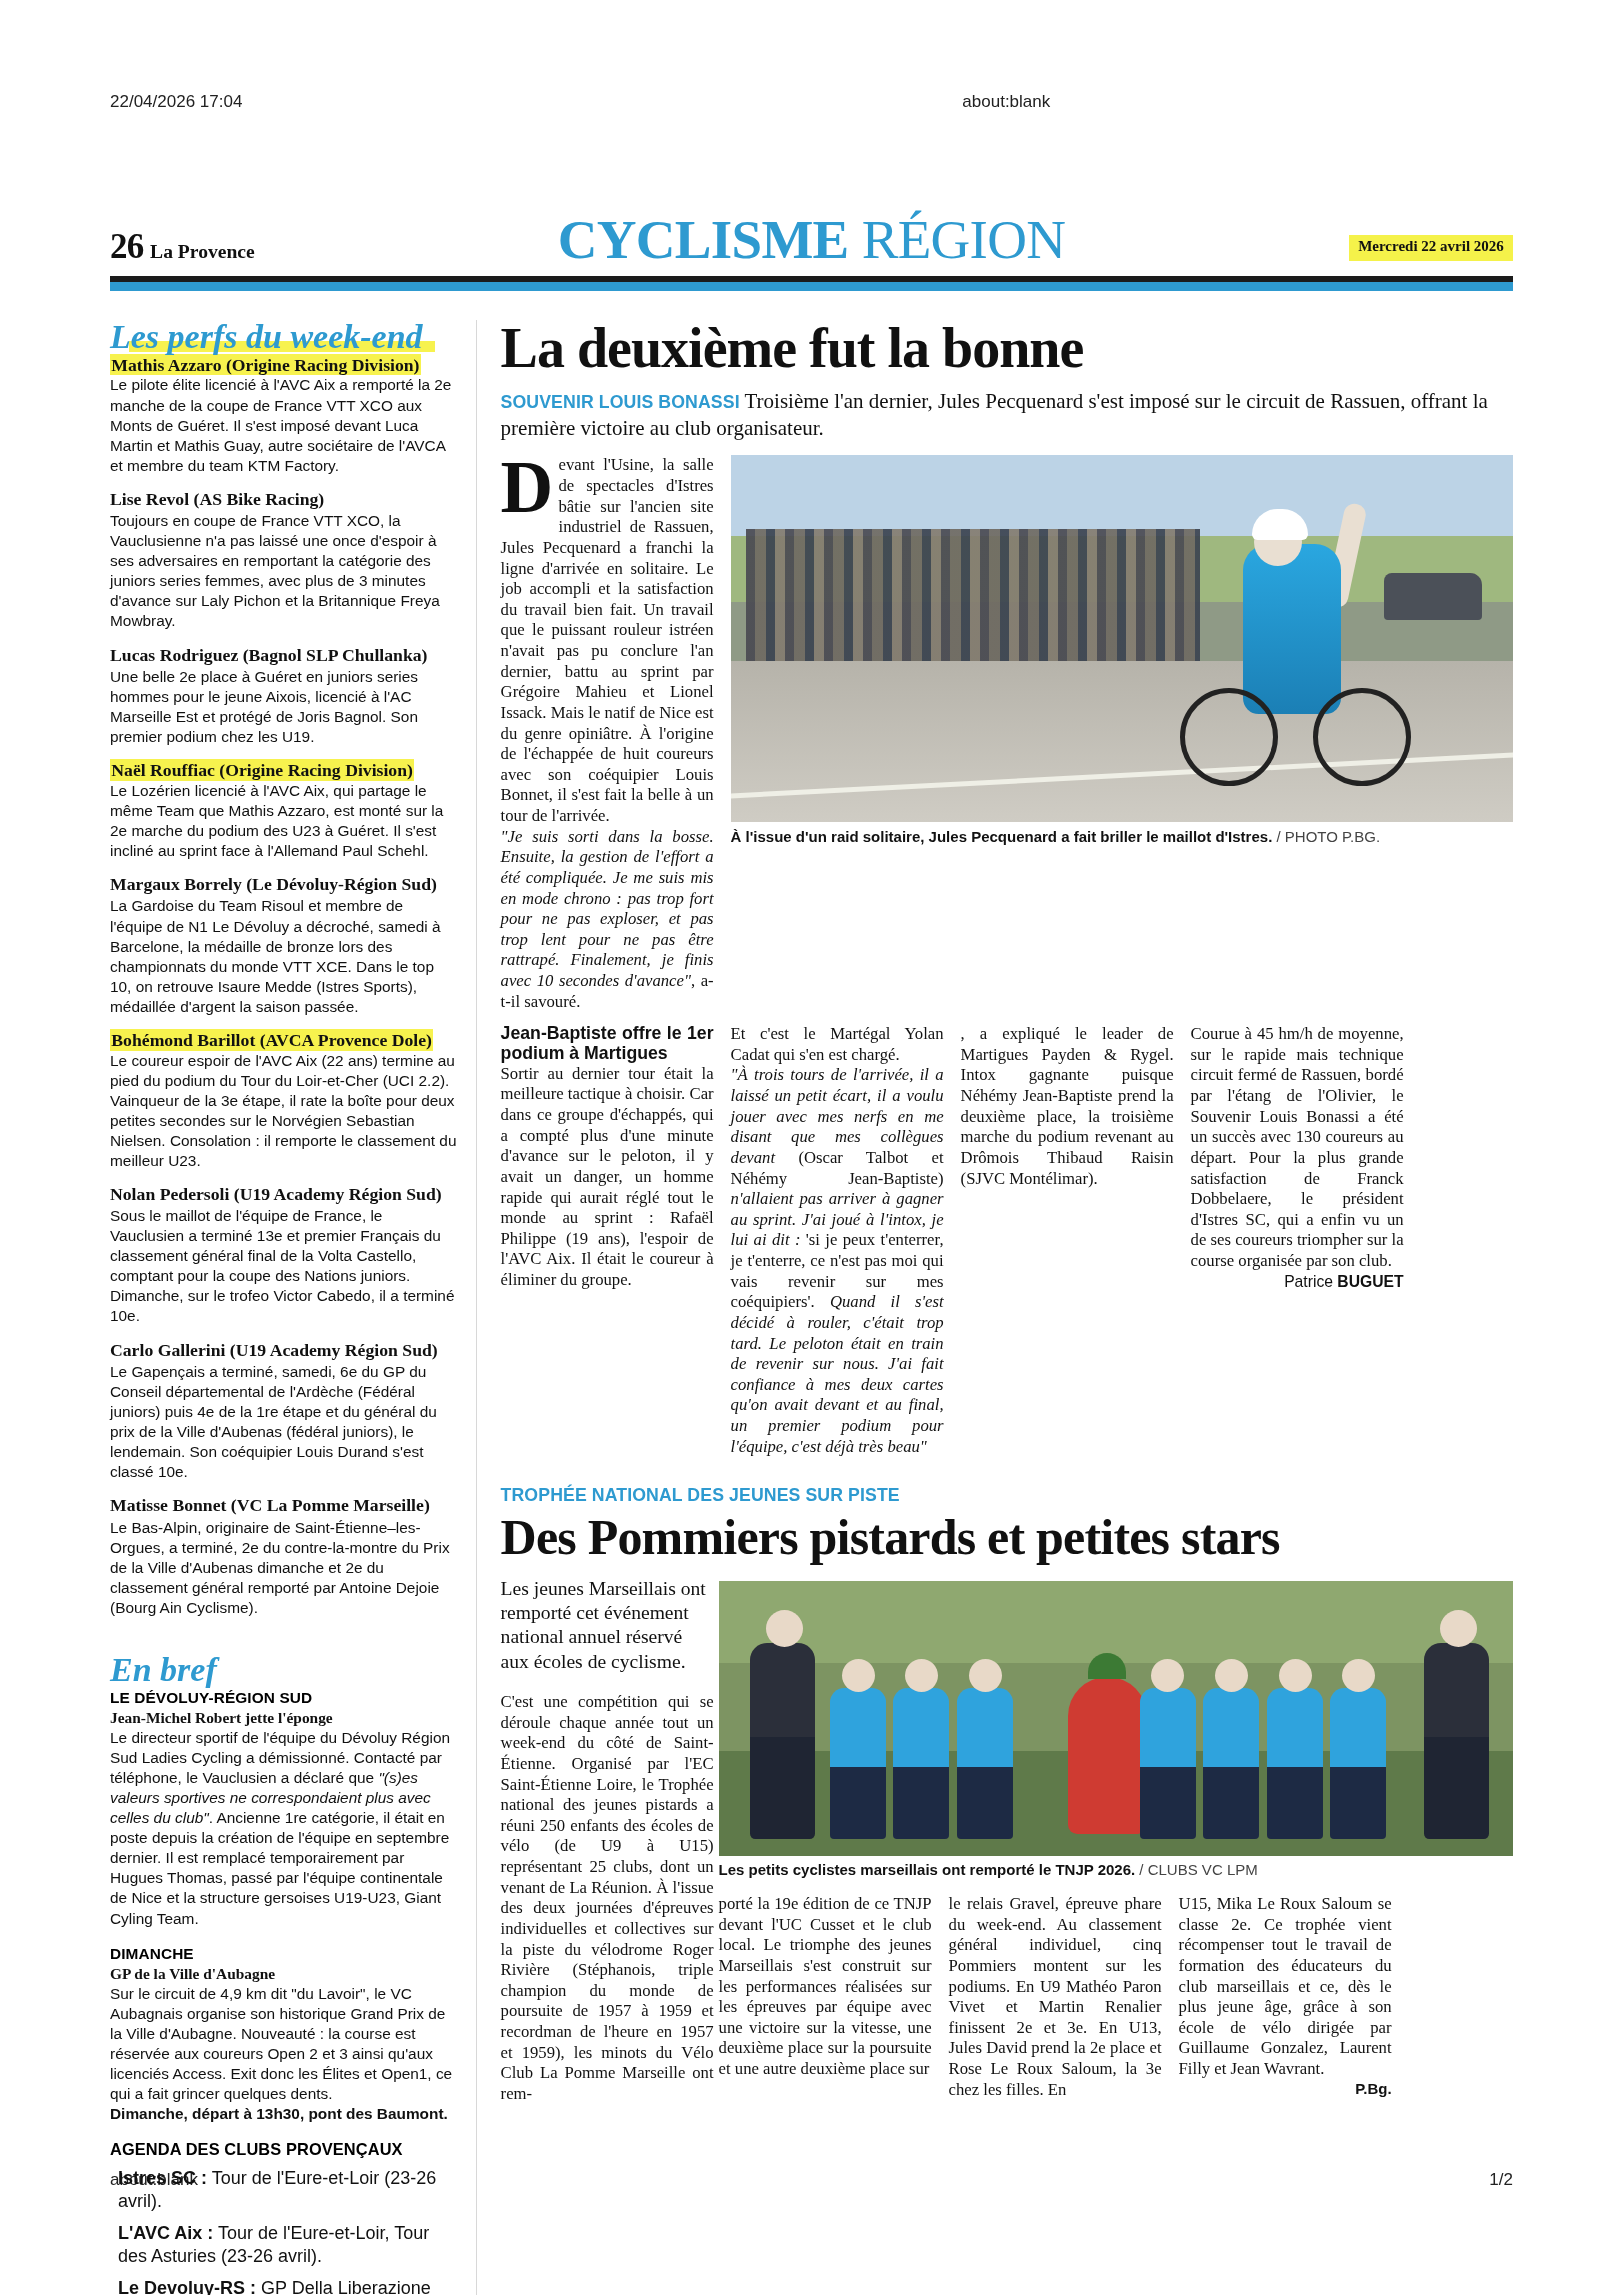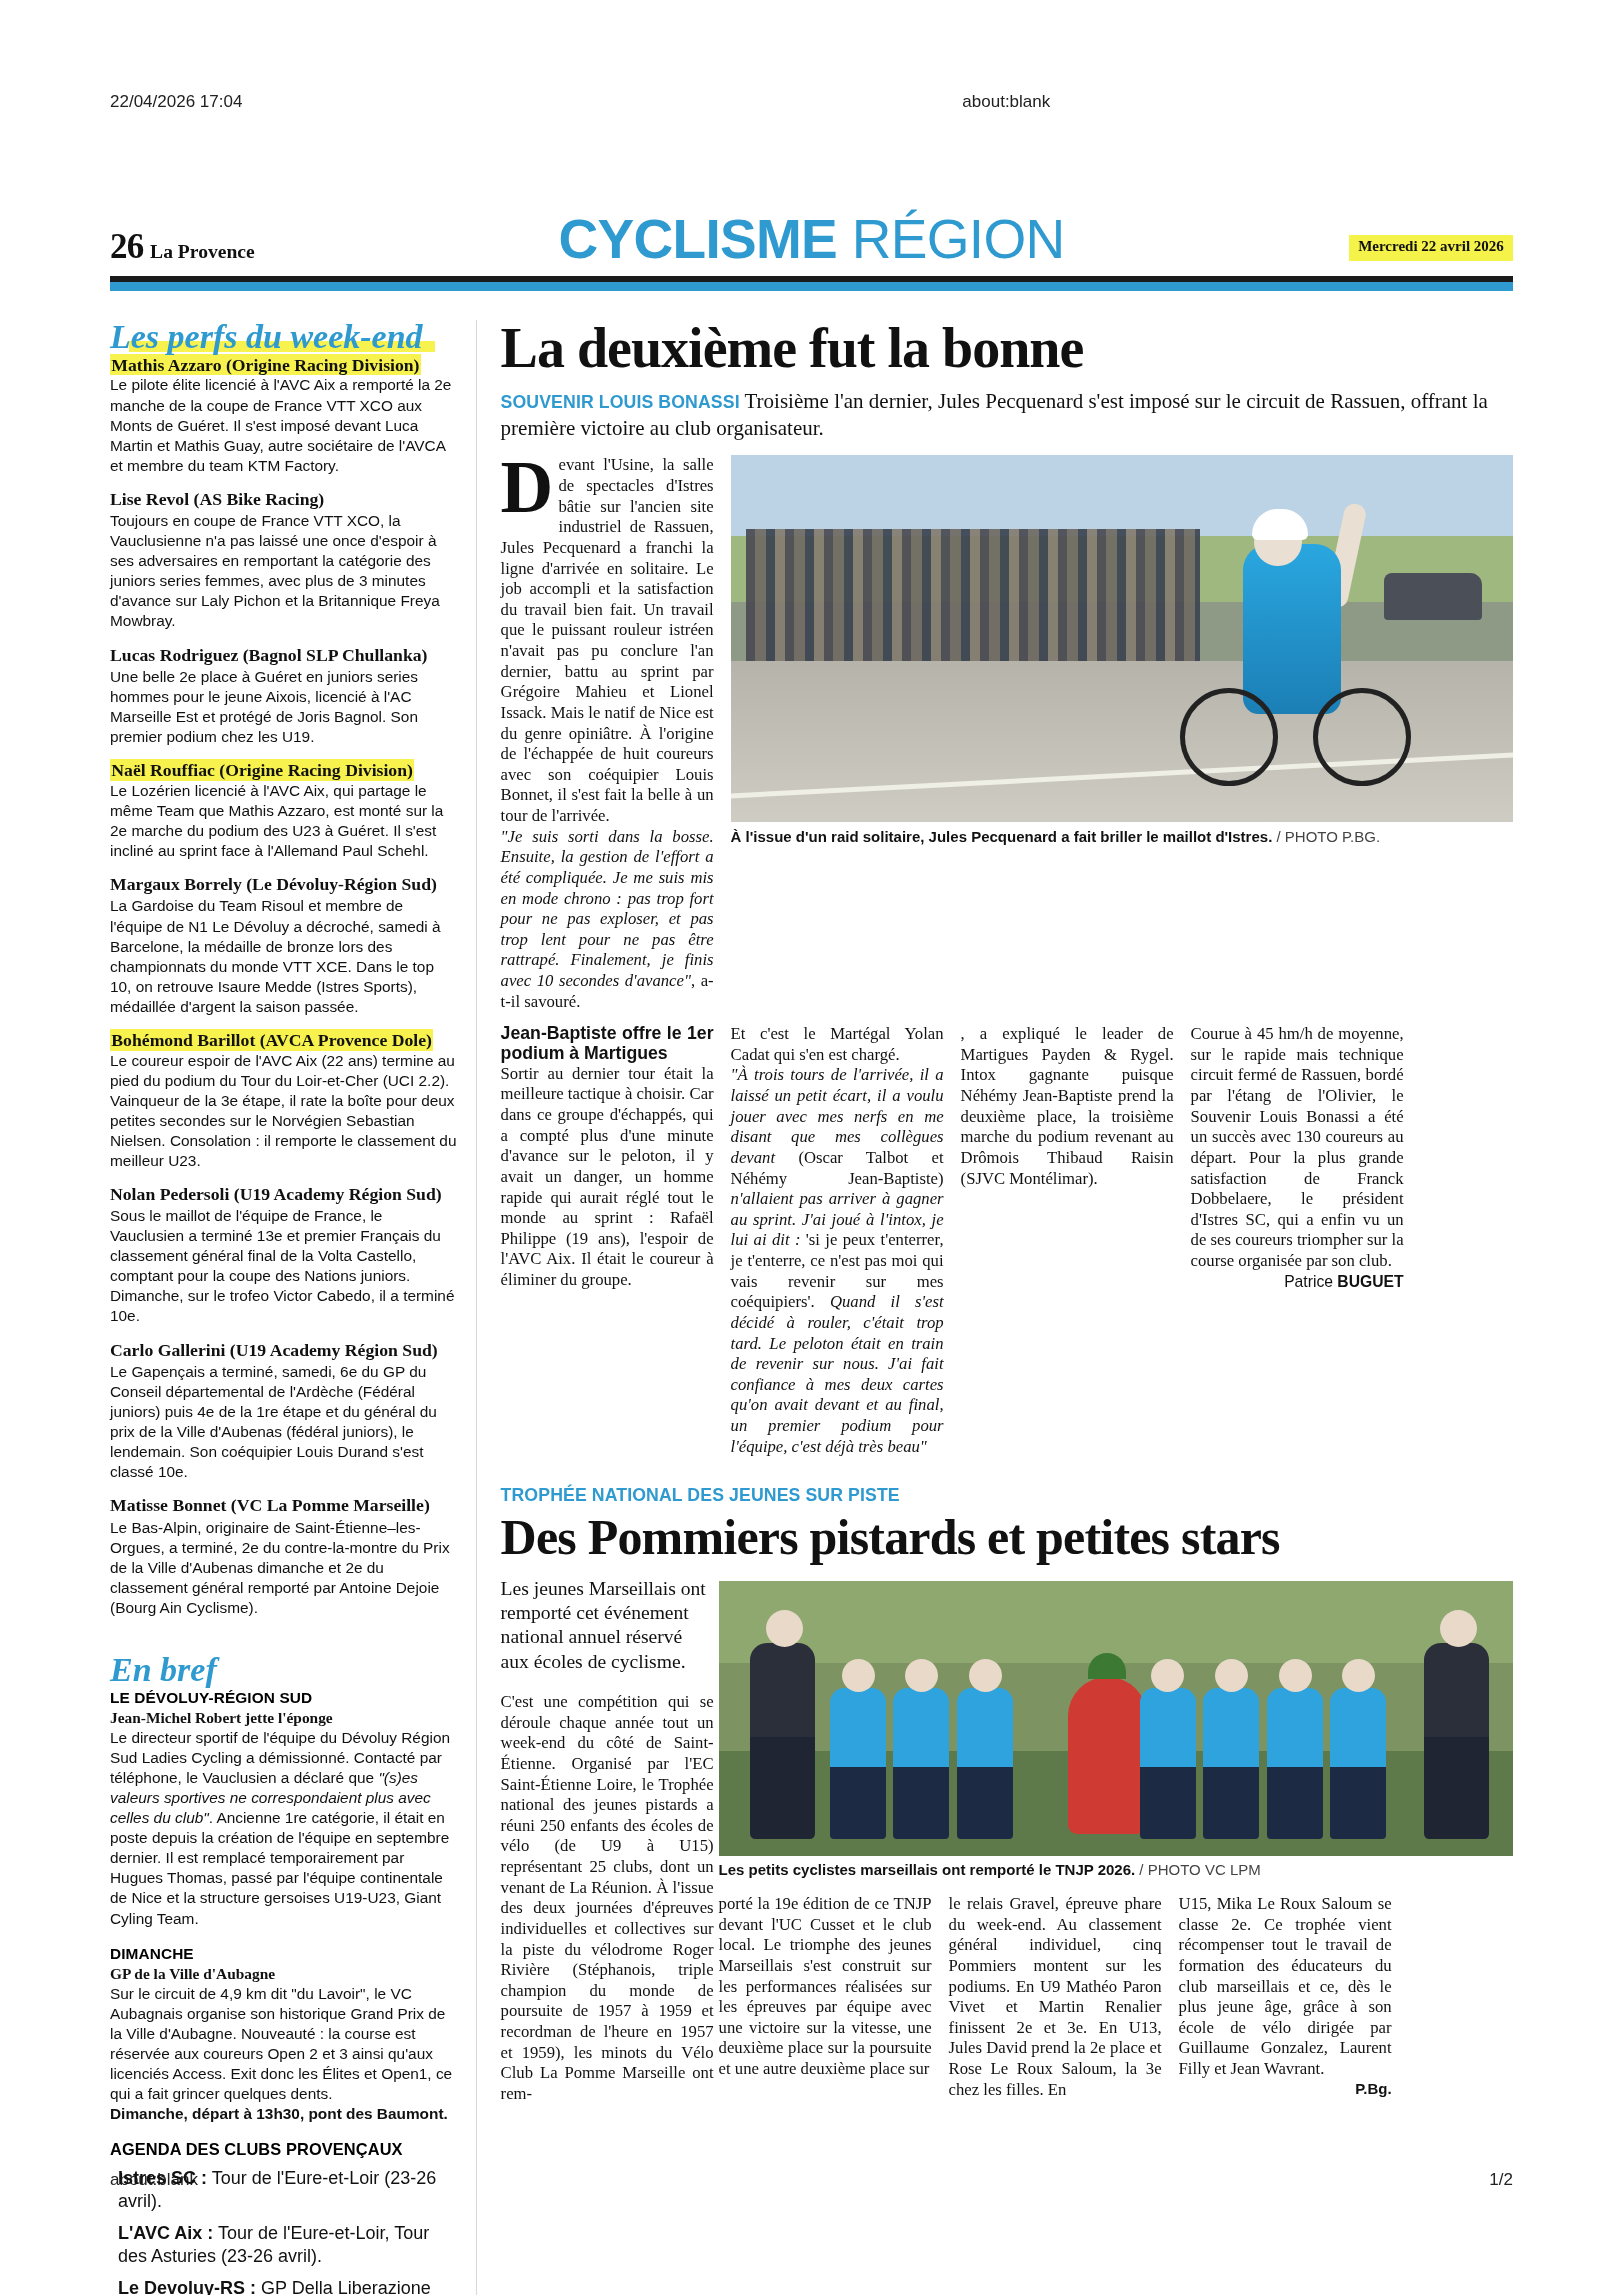--- a/index.html
+++ b/index.html
@@ -33,21 +33,21 @@
     width:1403px; height:1898px;
   }
 
   
   .masthead { position:relative; height:79px; }
   .mh-left { position:absolute; left:0; bottom:8px; display:flex; align-items:baseline; gap:6.5px; }
   .mh-page { font-family:"Liberation Serif", serif; font-weight:bold; font-size:35px; letter-spacing:-0.7px; }
   .mh-paper { font-family:"Liberation Serif", serif; font-weight:bold; font-size:19.6px; }
   .mh-title {
     position:absolute; left:50%; transform:translateX(-50%); bottom:3.9px;
-    font-family:Liberation Sans, sans-serif; font-size:55px; letter-spacing:-0.7px; white-space:nowrap;
+    font-family:Liberation Serif, serif; font-size:55px; letter-spacing:-0.7px; white-space:nowrap;
   }
   .mh-title .b { color:#2e9ad0; font-weight:bold; }
   .mh-title .r { color:#2e9ad0; font-weight:normal; }
   .mh-date {
     position:absolute; right:0; bottom:14.4px;
     font-family:"Liberation Serif", serif; font-weight:bold; font-size:15px;
     background:linear-gradient(#f5f24a,#f5f24a); padding:3.9px 9.2px 5.2px 9.2px;
   }
   .mh-rule-dark { height:5.9px; background:#1b1b1b; margin-top:1.3px; }
   .mh-rule-blue { height:9.2px; background:#2e9ad0; }
@@ -363,21 +363,21 @@
               <div class="kid" style="left:14%;"></div>
               <div class="kid" style="left:22%;"></div>
               <div class="kid" style="left:30%;"></div>
               <div class="mascot"></div>
               <div class="kid" style="left:53%;"></div>
               <div class="kid" style="left:61%;"></div>
               <div class="kid" style="left:69%;"></div>
               <div class="kid" style="left:77%;"></div>
               <div class="adult" style="right:3%;"></div>
             </div>
-            <p class="photo-cap"><span>Les petits cyclistes marseillais ont remporté le TNJP 2026.</span><span class="credit"> / PHOTO VC LPM</span></p>
+            <p class="photo-cap"><span>Les petits cyclistes marseillais ont remporté le TNJP 2026.</span><span class="credit"> / CLUBS VC LPM</span></p>
 
             <div class="cols4" style="margin-top:10.5px;">
               <div class="body-serif">
                 <p>porté la 19e édition de ce TNJP devant l'UC Cusset et le club local. Le triomphe des jeunes Marseillais s'est construit sur les performances réalisées sur les épreuves par équipe avec une victoire sur la vitesse, une deuxième place sur la poursuite et une autre deuxième place sur</p>
               </div>
               <div class="body-serif">
                 <p>le relais Gravel, épreuve phare du week-end. Au classement général individuel, cinq Pommiers montent sur les podiums. En U9 Mathéo Paron Vivet et Martin Renalier finissent 2e et 3e. En U13, Jules David prend la 2e place et Rose Le Roux Saloum, la 3e chez les filles. En</p>
               </div>
               <div class="body-serif">
                 <p>U15, Mika Le Roux Saloum se classe 2e. Ce trophée vient récompenser tout le travail de formation des éducateurs du club marseillais et ce, dès le plus jeune âge, grâce à son école de vélo dirigée par Guillaume Gonzalez, Laurent Filly et Jean Wavrant.</p>

